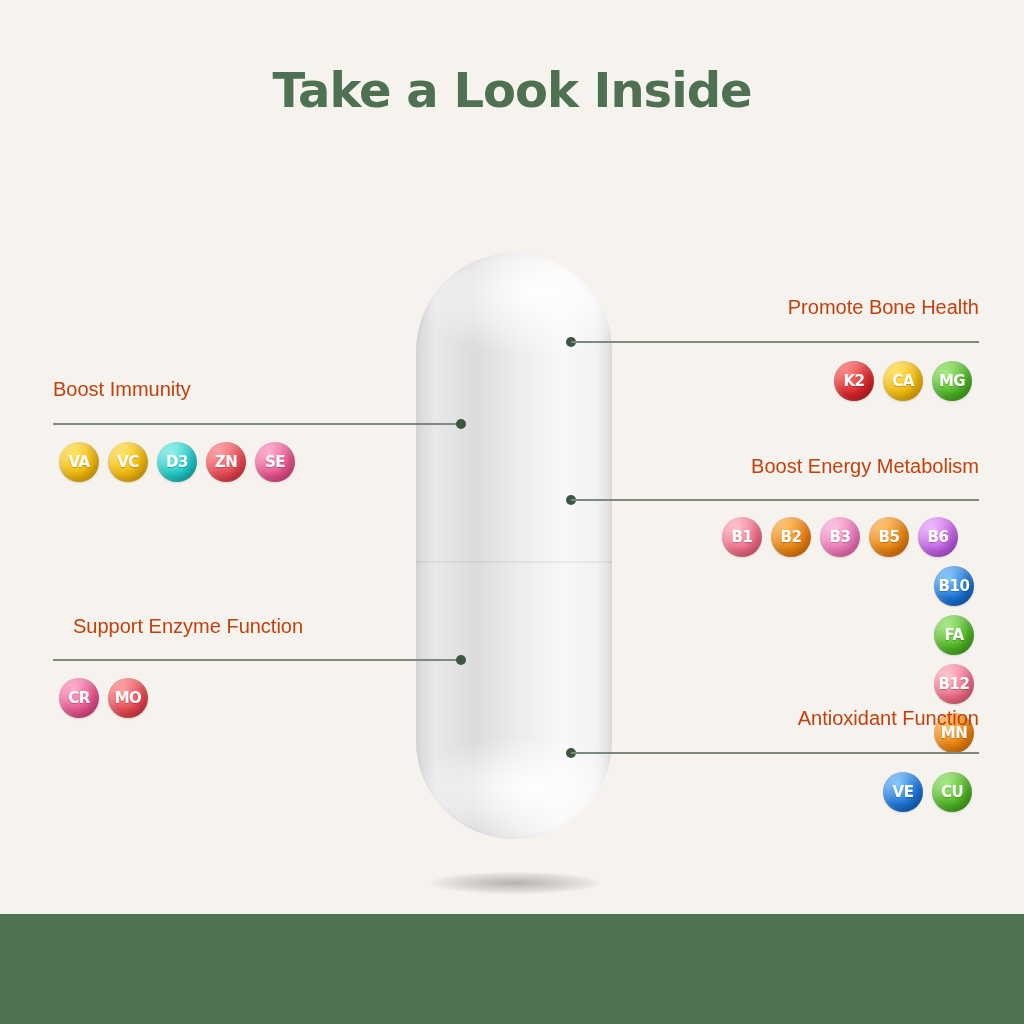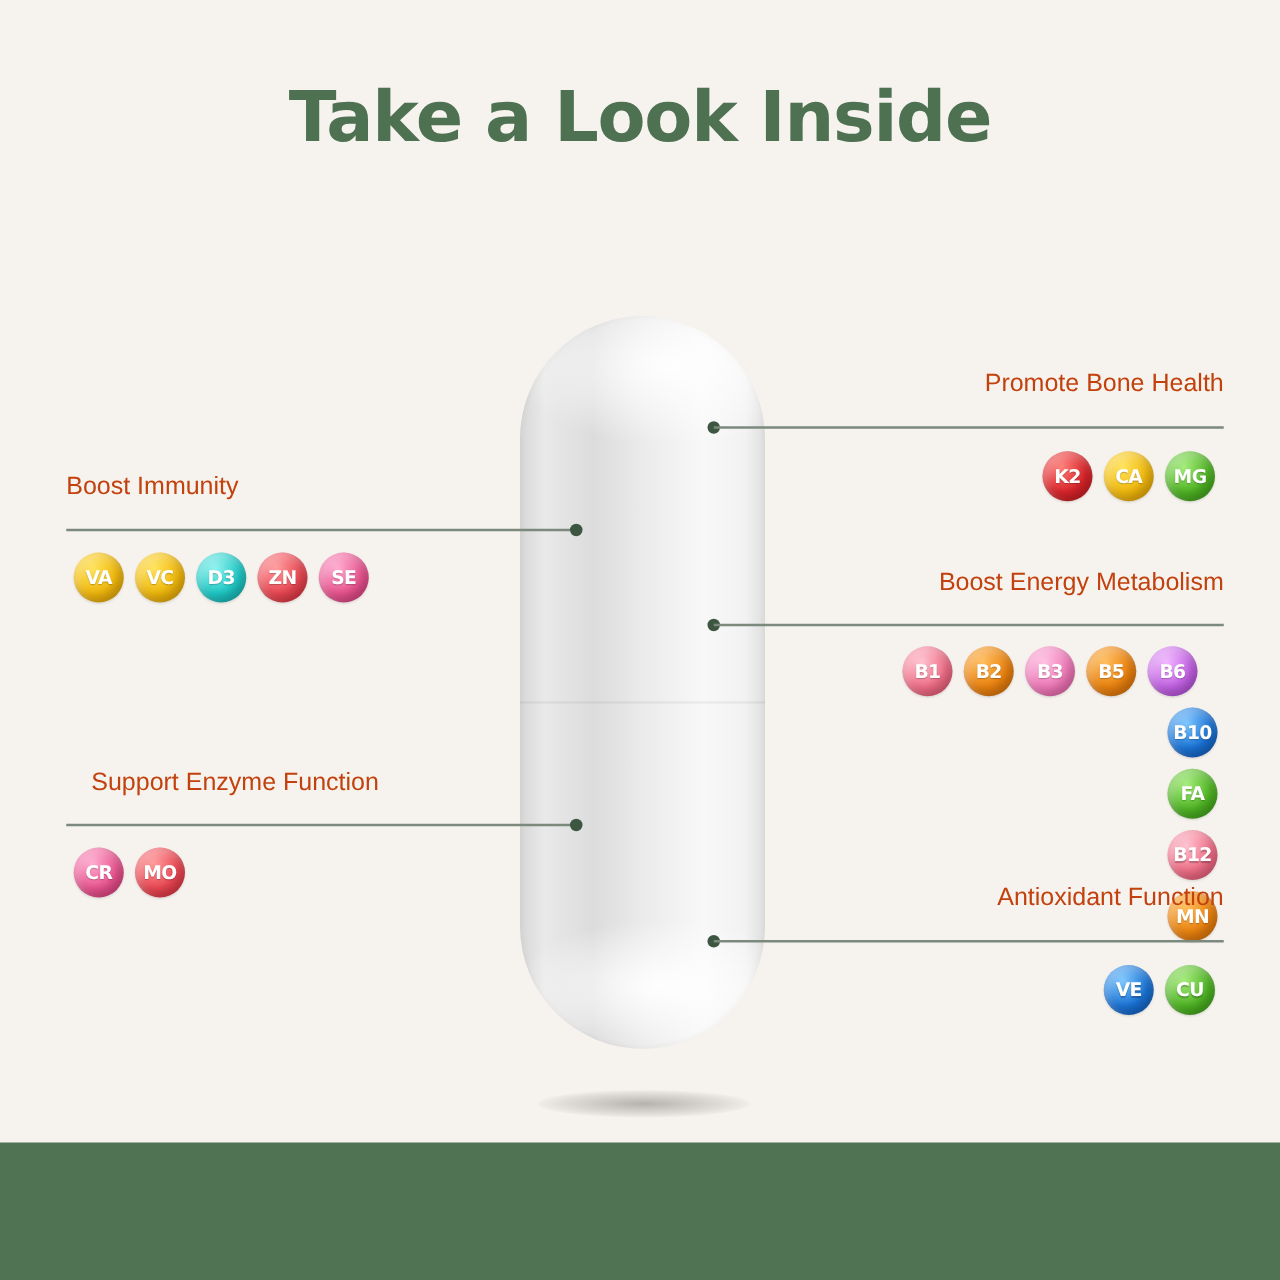--- a/index.html
+++ b/index.html
@@ -9,21 +9,21 @@
       font-family: "Liberation Sans", "DejaVu Sans", sans-serif;
       position: relative;
       color: #4f7352;
     }
     .title {
       position: absolute;
       top: 62px; left: 0; width: 1024px;
       text-align: center;
       font-family: "DejaVu Sans", "Liberation Sans", sans-serif;
       font-weight: bold;
-      font-size: 56px;
+      font-size: 48px;
       letter-spacing: -1px;
       color: #4e7152;
     }
     .capsule {
       position: absolute;
       left: 416px; top: 253px;
       width: 196px; height: 586px;
       border-radius: 98px;
       background: linear-gradient(90deg, #d7d7d7 0%, #e9e9e9 10%, #dcdcdc 30%, #ececec 52%, #f8f8f8 75%, #f2f2f2 92%, #dedede 100%);
       box-shadow: inset 0 0 6px rgba(0,0,0,0.05);

